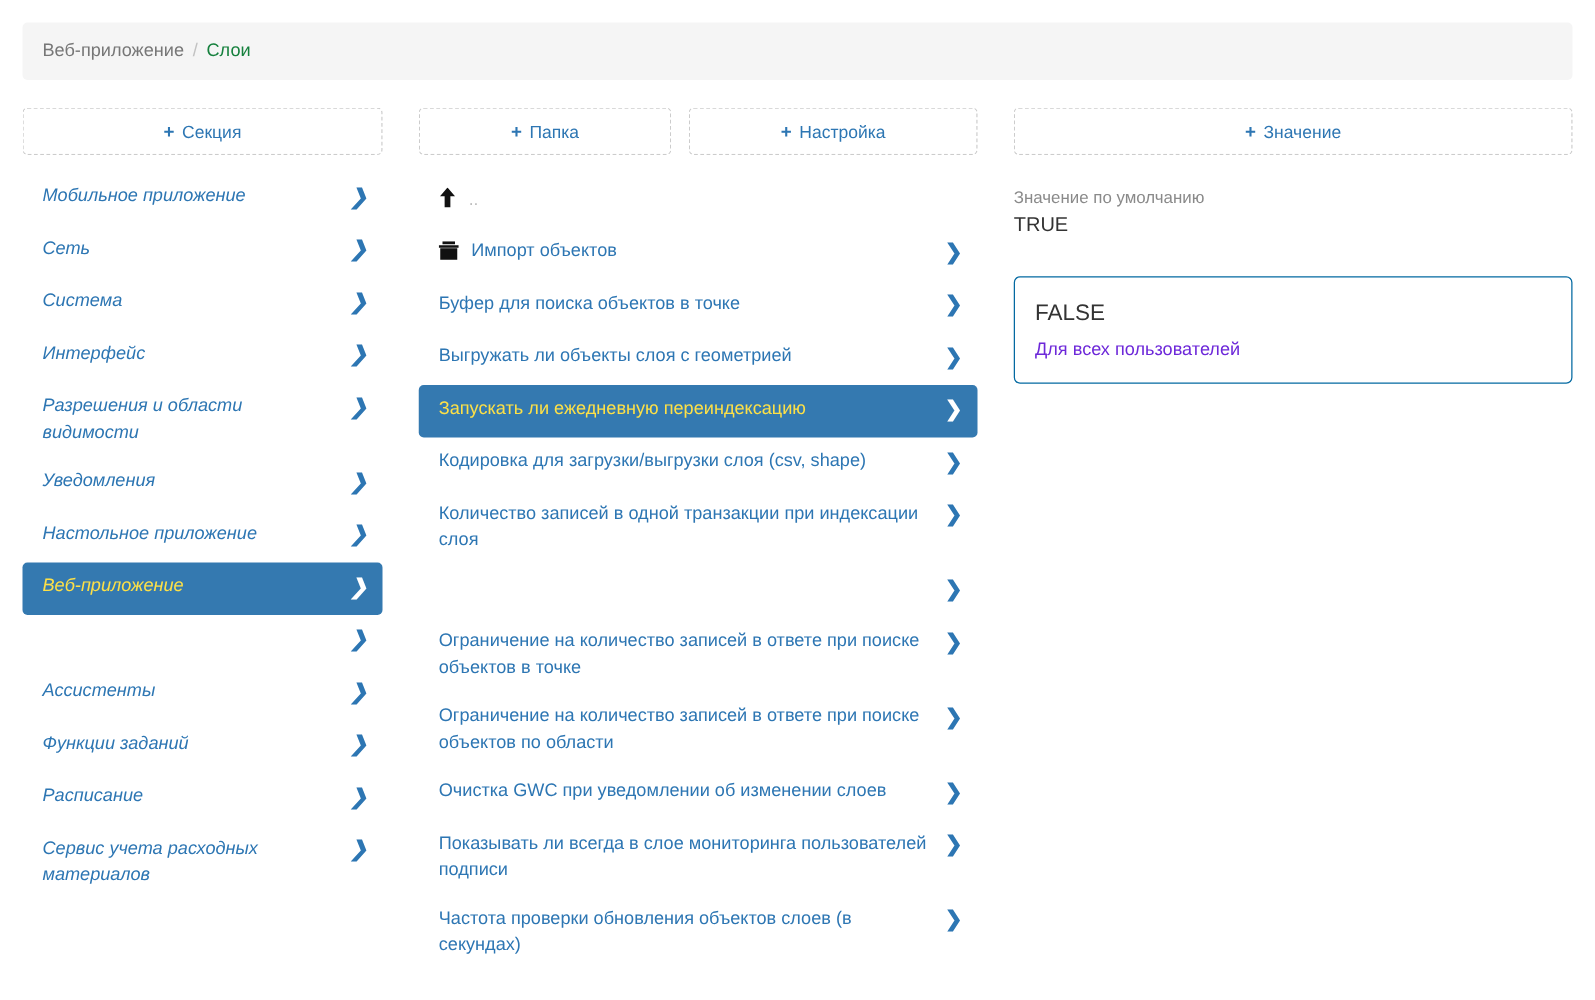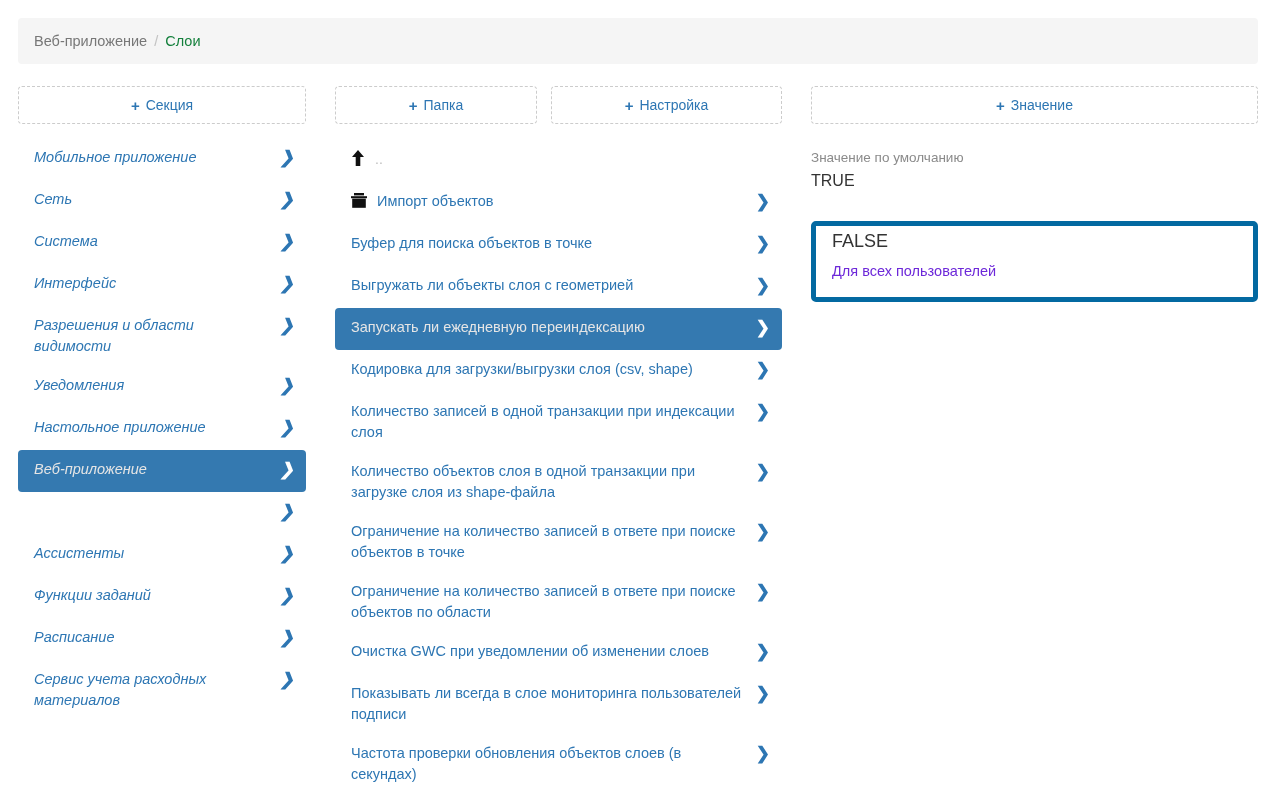--- a/index.html
+++ b/index.html
@@ -81,21 +81,21 @@
   .row .chev {
     position: absolute;
     right: 12px;
     top: 10px;
     color: #2d76b3;
     font-size: 17px;
     font-weight: bold;
     line-height: 19px;
   }
   .row.selected { background: #3479b0; }
-  .row.selected .label { color: #e5e5e5; }
+  .row.selected .label { color: #fde047; }
   .row.selected .chev { color: #ffffff; }
 
   .left-list .row { margin-bottom: 0; min-height: 42px; }
 
   
   .row-up { padding-left: 16px; }
   .row-up .updots { color: #bdbdbd; font-size: 14px; line-height: 21px; }
   .icon-up {
     display: inline-block;
     width: 14px; height: 16px;
@@ -118,24 +118,24 @@
     line-height: 19px;
   }
   .default-value {
     color: #333333;
     font-size: 16px;
     line-height: 26px;
     margin-top: 1px;
   }
   .value-card {
     margin-top: 27px;
-    border: 5px solid #0369a1;
+    border: 1px solid #0369a1;
     border-radius: 5px;
     background: #ffffff;
-    padding: 3px 16px 16px 16px;
+    padding: 16px 16px 16px 16px;
     cursor: pointer;
   }
   .value-card .v-title {
     color: #333333;
     font-size: 18px;
     line-height: 24px;
   }
   .value-card .v-sub {
     color: #6d28d9;
     font-size: 14.5px;
@@ -263,21 +263,20 @@
       </div>
       <div class="row">
         <span class="label">Кодировка для загрузки/выгрузки слоя (csv, shape)</span>
         <span class="chev">❯</span>
       </div>
       <div class="row">
         <span class="label">Количество записей в одной транзакции при индексации слоя</span>
         <span class="chev">❯</span>
       </div>
       <div class="row">
-        <span class="label">Количество объектов слоя в одной транзакции при загрузке слоя из shape-файла</span>
         <span class="chev">❯</span>
       </div>
       <div class="row">
         <span class="label">Ограничение на количество записей в ответе при поиске объектов в точке</span>
         <span class="chev">❯</span>
       </div>
       <div class="row">
         <span class="label">Ограничение на количество записей в ответе при поиске объектов по области</span>
         <span class="chev">❯</span>
       </div>

